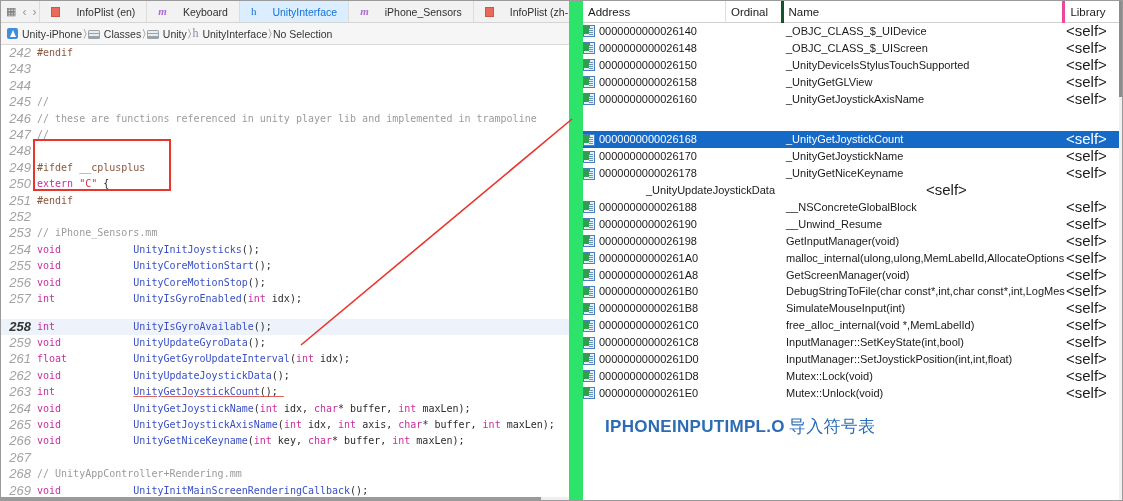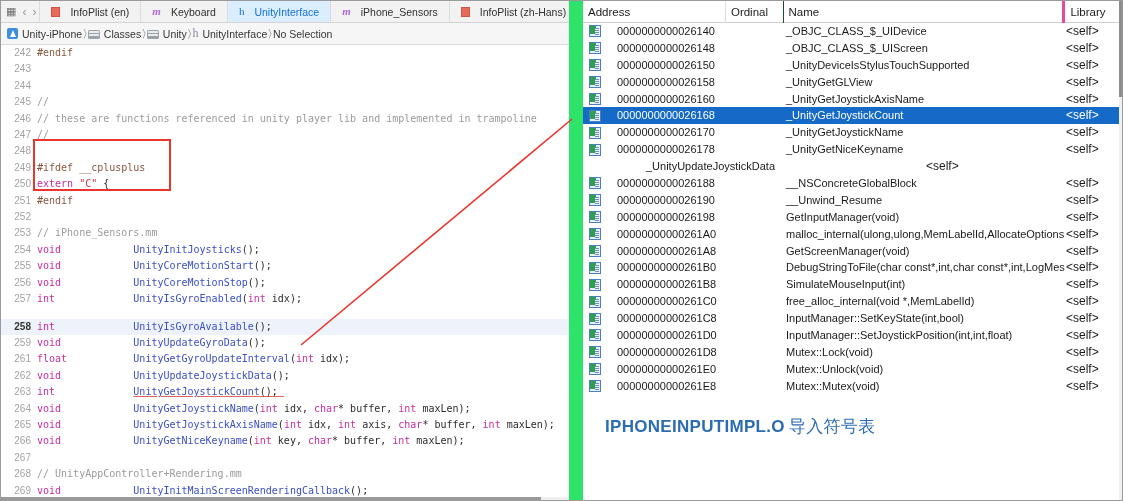--- a/index.html
+++ b/index.html
@@ -40,21 +40,21 @@
   .tb-nav {
     display: flex; align-items: center;
     padding: 0 3px 0 5px;
     gap: 6px;
     border-right: 1px solid #dcdcdc;
   }
   .tb-nav .glyph { color: #6e6e6e; font-size: 11px; line-height: 1; }
   .tb-nav .arrow { color: #9a9a9a; font-size: 12px; line-height: 1; }
   .tab {
     display: flex; align-items: center; justify-content: center;
-    gap: 10px;
+    gap: 16px;
     padding: 0 11px;
     border-right: 1px solid #dcdcdc;
     white-space: nowrap;
     font-size: 10.5px;
     color: #303030;
     background: #f2f2f2;
   }
   .tab.active { background: #dbeeff; color: #1570d4; }
   .tab .ticon { font-size: 10px; line-height: 1; }
   .ticon.mm { color: #b06ad6; font-weight: bold; font-family: "Liberation Serif", serif; font-style: italic; font-size: 11px;}
@@ -114,23 +114,24 @@
     height: 16.42px;
     line-height: 16.42px;
     white-space: pre;
     padding-left: 36px;
   }
   .code-line.hl { background: #edf2fb; margin-top: 11px; }
   .ln {
     position: absolute; left: 0; top: 0;
     width: 30px; text-align: right;
     color: #a3a3a3;
-    font-size: 10px;
+    font-size: 13px;
     font-family: "Liberation Sans", sans-serif;
     line-height: 16.42px;
+    font-style: italic;
   }
   .code-line.hl .ln { color: #333; font-weight: bold; }
   .tok-com  { color: #9b9b9b; }
   .tok-pre  { color: #8a5840; }
   .tok-kw   { color: #c72ea0; }
   .tok-str  { color: #d1334e; }
   .tok-fn   { color: #3b4fc4; }
   .tok-plain{ color: #2b2b2b; }
   .tok-type { color: #c72ea0; }
   .underlined { text-decoration: underline; text-decoration-color: #e0645c; }
@@ -164,39 +165,39 @@
   }
   #sym-header {
     display: flex; height: 22px; align-items: center;
     border-bottom: 1px solid #cfcfcf;
     background: #ffffff;
     font-size: 11.5px;
     color: #1c1c1c;
   }
   #sym-header .col { padding-left: 5px; height: 22px; line-height: 22px; }
   .col-addr { width: 144px; border-right: 1px solid #dedede; }
-  .col-ord  { width: 58px;  border-right: 1px solid #14532d; }
+  .col-ord  { width: 58px;  border-right: 3px solid #14532d; }
   .col-name { width: 284px; border-right: 3px solid #ec4899; }
   .col-lib  { width: 59px; }
 
   .sym-row {
     display: flex; align-items: center;
     height: 16.9px;
     white-space: nowrap;
   }
-  .sym-row.sel { background: #1569c7; color: #ffffff; }
+  .sym-row.sel { background: #1569c7; color: #ffffff; margin-top: 24px; }
   .sym-row .c {
     height: 16.9px; line-height: 16.9px;
     overflow: hidden;
     font-size: 11px;
   }
-  .c.addr { width: 140px; padding-left: 6px; display: flex; align-items: center; gap: 16px; }
+  .c.addr { width: 140px; padding-left: 0; display: flex; align-items: center; gap: 4px; }
   .c.ord  { width: 58px; }
   .c.name { width: 284px; padding-left: 5px; }
-  .c.lib  { width: 59px; padding-left: 1px; font-size: 12px; }
+  .c.lib  { width: 59px; padding-left: 1px; font-size: 15px; }
   .sym-icon {
     flex: none;
     width: 12px; height: 12px;
     background: #e9f0fb;
     border: 1px solid #4b7fc4;
     position: relative;
     display: inline-block;
   }
   .sym-icon::before {
     content: ""; position: absolute; left: 0px; top: 0px;

